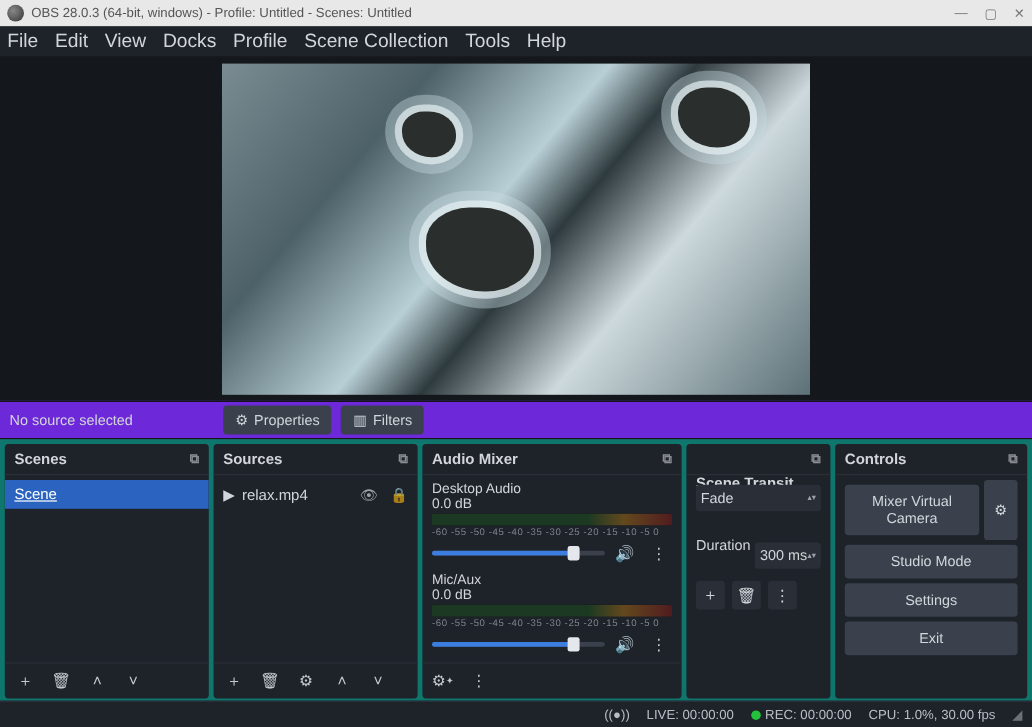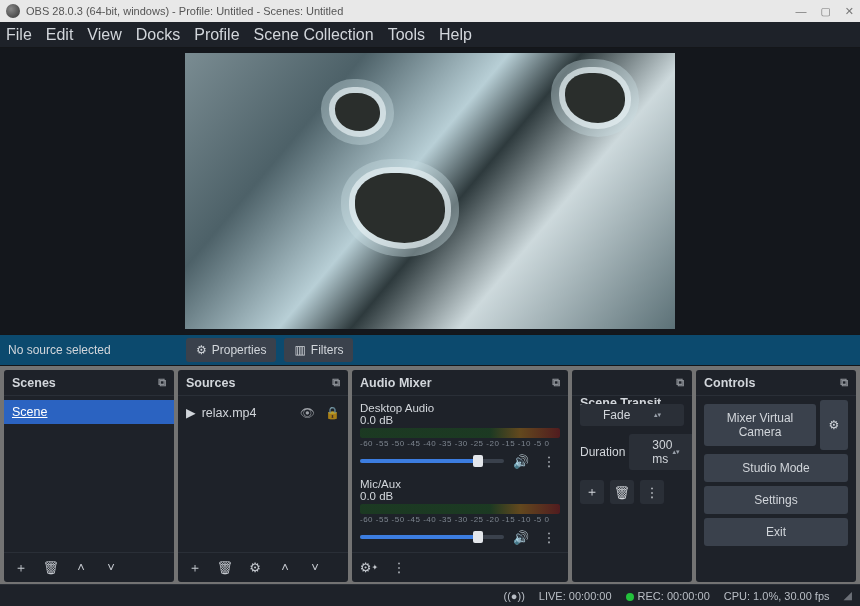--- a/index.html
+++ b/index.html
@@ -8,23 +8,23 @@
 .titlebar .logo { width:14px; height:14px; border-radius:50%; background:radial-gradient(circle at 35% 35%,#888,#333); margin-right:6px; }
 .titlebar .winbtns { margin-left:auto; display:flex; gap:14px; color:#777; font-size:11px; }
 .menubar { height:26px; background:#1e2229; display:flex; align-items:center; padding:0 6px; gap:14px; font-size:16px; color:#d2d6db; border-bottom:1px solid #141619; }
 .menubar span { cursor:default; }
 .preview-row { flex:0 0 286px; background:#14171c; display:flex; align-items:center; justify-content:center; }
 .preview { width:490px; height:276px; background:linear-gradient(130deg,#7a8c92 0%,#4d6168 25%,#b8cfd6 45%,#2e3a3d 55%,#cdd9dc 70%,#5c7177 100%); position:relative; overflow:hidden; }
 .rock { position:absolute; background:#2a2e2c; border-radius:40% 50% 45% 55%; box-shadow:0 0 0 6px rgba(230,240,242,.7),0 0 0 14px rgba(200,220,225,.4); }
 .r1 { width:90px; height:70px; left:170px; top:120px; }
 .r2 { width:60px; height:50px; left:380px; top:20px; }
 .r3 { width:45px; height:38px; left:150px; top:40px; }
-.source-info { height:32px; background:#0c4a6e; display:flex; align-items:center; padding:0 8px; gap:8px; border-top:1px solid #141619; border-bottom:1px solid #141619; }
+.source-info { height:32px; background:#6d28d9; display:flex; align-items:center; padding:0 8px; gap:8px; border-top:1px solid #141619; border-bottom:1px solid #141619; }
 .btn { background:#3a414c; color:#d2d6db; border:none; border-radius:3px; padding:5px 10px; font-size:12px; display:inline-flex; align-items:center; gap:5px; cursor:pointer; }
-.docks { flex:1; display:flex; gap:4px; padding:4px 4px 2px 4px; background:#737373; min-height:0; }
+.docks { flex:1; display:flex; gap:4px; padding:4px 4px 2px 4px; background:#0f766e; min-height:0; }
 .dock { background:#1e2229; border-radius:3px; display:flex; flex-direction:column; min-width:0; }
 .dock-hdr { height:26px; display:flex; align-items:center; padding:0 8px; font-weight:600; font-size:12.5px; border-bottom:1px solid #2a2f37; }
 .dock-hdr .pop { margin-left:auto; opacity:.6; font-size:11px; }
 .dock-body { flex:1; overflow:hidden; padding:4px 0; }
 .dock-ftr { height:30px; border-top:1px solid #2a2f37; display:flex; align-items:center; padding:0 6px; gap:8px; }
 .ibtn { width:22px; height:22px; display:inline-flex; align-items:center; justify-content:center; color:#c5c9cf; cursor:pointer; border-radius:3px; font-size:13px; }
 .d-scenes { width:170px; }
 .d-sources { width:170px;justify-content:center; }
 .d-mixer { flex:1; min-width:210px; }
 .d-trans { width:120px; }
@@ -36,21 +36,21 @@
 .mixer-item { padding:2px 8px 4px 8px; }
 .mixer-top { display:flex; justify-content:space-between; font-size:11.5px; margin-bottom:2px;flex-direction:column; }
 .meter { height:10px; background:#12151a; border-radius:2px; position:relative; overflow:hidden; }
 .meter::before { content:""; position:absolute; inset:0; background:linear-gradient(90deg,#2e7d32 0%,#2e7d32 65%,#f9a825 80%,#c62828 100%); opacity:.35; }
 .ticks { font-size:8px; color:#7d858f; letter-spacing:.5px; margin:1px 0 2px 0; white-space:nowrap; overflow:hidden; }
 .slider-row { display:flex; align-items:center; gap:6px; }
 .slider { flex:1; height:4px; background:#3a414c; border-radius:2px; position:relative; }
 .slider .fill { position:absolute; left:0; top:0; bottom:0; background:#3c7de0; border-radius:2px; }
 .slider .thumb { position:absolute; top:-4px; width:10px; height:12px; background:#e4e7eb; border-radius:2px; transform:translateX(-50%); }
 .trans-row { display:flex; align-items:center; gap:4px; padding:4px 8px; font-size:12px; }
-.trans-sel { flex:1; background:#2a2f37; padding:4px 23px; border-radius:3px; display:flex; justify-content:space-between; align-items:center; }
+.trans-sel { flex:1; background:#2a2f37; padding:4px 4px; border-radius:3px; display:flex; justify-content:space-between; align-items:center; }
 .spin { display:flex; flex-direction:column; gap:1px; font-size:7px; color:#9aa1ab; }
 .trans-btns { display:flex; gap:6px; padding:6px 8px; }
 .sqbtn { width:24px; height:24px; background:#2a2f37; border-radius:3px; display:flex; align-items:center; justify-content:center; font-size:13px; cursor:pointer; }
 .ctrl-btn { display:block; width:100%; background:#3a414c; color:#d2d6db; border:none; border-radius:3px; padding:7px 4px; margin:4px 0; font-size:12px; cursor:pointer; text-align:center; }
 .ctrl-wrap { padding:4px 8px; }
 .ctrl-row { display:flex; gap:4px; }
 .ctrl-row .ctrl-btn { flex:1; }
 .ctrl-row .gear { width:28px; flex:none; display:flex; align-items:center; justify-content:center; background:#3a414c; border-radius:3px; cursor:pointer; }
 .statusbar { height:22px; background:#1e2229; border-top:1px solid #2a2f37; display:flex; align-items:center; padding:0 8px; gap:14px; font-size:11px; color:#b9bec5; }
 .statusbar .grow { flex:1; }
@@ -202,21 +202,21 @@
     </div>
     <div class="dock-body">
       <div class="trans-row">
         <div class="trans-sel">
           <span>Fade</span>
           <span class="spin">▴▾</span>
         </div>
       </div>
       <div class="trans-row">
         <span>Duration</span>
-        <div class="trans-sel" style="flex:1;">
+        <div class="trans-sel" style="flex:1;margin-top:18px;">
           <span>300 ms</span>
           <span class="spin">▴▾</span>
         </div>
       </div>
       <div class="trans-btns">
         <div class="sqbtn">＋</div>
         <div class="sqbtn">🗑</div>
         <div class="sqbtn">⋮</div>
       </div>
     </div>

